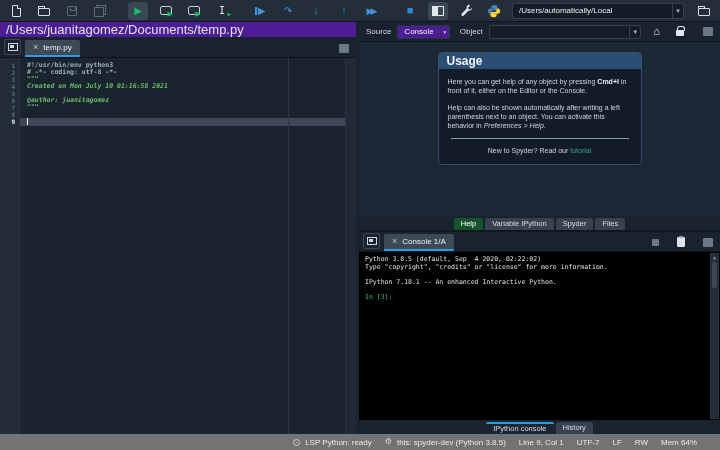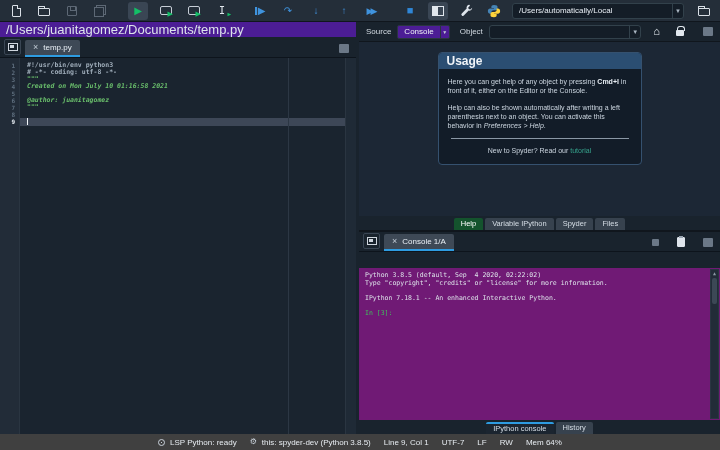--- a/index.html
+++ b/index.html
@@ -97,29 +97,29 @@
   .em { font-style:italic; }
 
   .pane-tabs { height:14px; background:#19232d; display:flex; justify-content:center; align-items:flex-end; gap:2px; flex:none;}
   .ptab { font-size:7.5px; line-height:12px; padding:0 7px; background:#37424e; color:#d5dde5; border-radius:2px 2px 0 0; height:12px;}
   .ptab.sel-fill { background:#14532d; color:#ffffff;}
   .ptab.sel-line { background:#1b2530; border-top:2px solid #2e9ce1; line-height:10px;}
 
   
   .console { height:190px; flex:none; display:flex; flex-direction:column; border-top:2px solid #10161d;}
   .console .tabbar { height:20px; }
-  .console-out { flex:1; background:#701a75; position:relative; font-family:"DejaVu Sans Mono", monospace; font-size:6.5px; line-height:7.5px; color:#dde3ea; padding:4px 6px; overflow:hidden;margin-top:16px;}
+  .console-out { flex:1; background:#000000; position:relative; font-family:"DejaVu Sans Mono", monospace; font-size:6.5px; line-height:7.5px; color:#dde3ea; padding:4px 6px; overflow:hidden;}
   .cline { white-space:pre; height:7.5px;}
   .prompt { color:#3fc15c; white-space:pre;}
   .cscroll { position:absolute; right:1px; top:1px; bottom:1px; width:9px; background:#222c38; border:1px solid #2a3541;}
   .cscroll .arr { color:#8d99a6; font-size:5px; text-align:center; line-height:6px;}
   .cscroll .handle { position:absolute; top:8px; left:1px; right:1px; height:26px; background:#3c4856; border-radius:2px;}
 
   
-  .statusbar { height:16px; background:#404040; flex:none; display:flex; align-items:center; justify-content:center; gap:13px; padding-right:0; font-size:8px; color:#e6ebf0;}
+  .statusbar { height:16px; background:#737373; flex:none; display:flex; align-items:center; justify-content:flex-end; gap:13px; padding-right:23px; font-size:8px; color:#e6ebf0;}
   .sitem { display:flex; align-items:center; gap:5px; white-space:nowrap;}
   .dot-icon { width:7px; height:7px; border:1px solid #c8d1da; border-radius:50%; position:relative;}
   .dot-icon::after{ content:""; position:absolute; left:2px; top:2px; width:1px; height:1px; background:#c8d1da;}
   .gear { font-size:8px; color:#c8d1da; line-height:8px;}
 </style>
 </head>
 <body>
 
 <div class="app">
 

